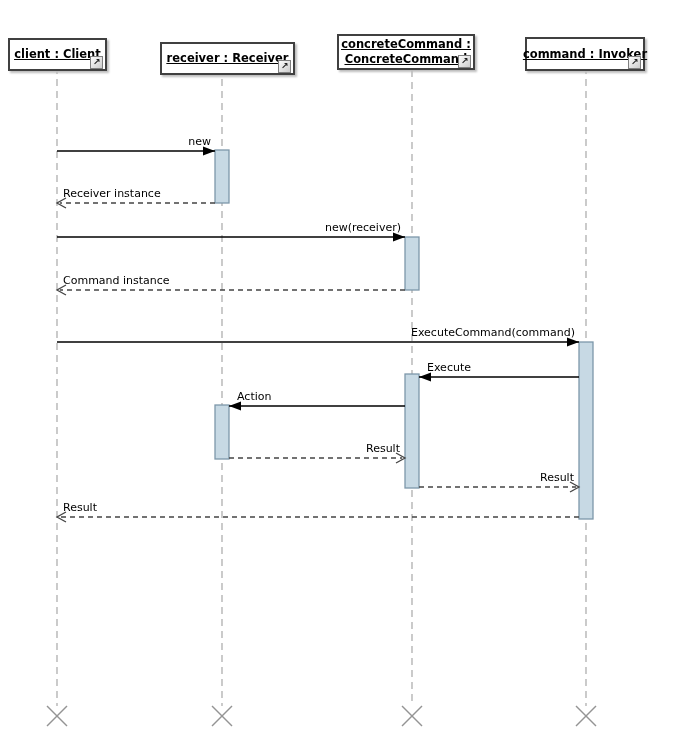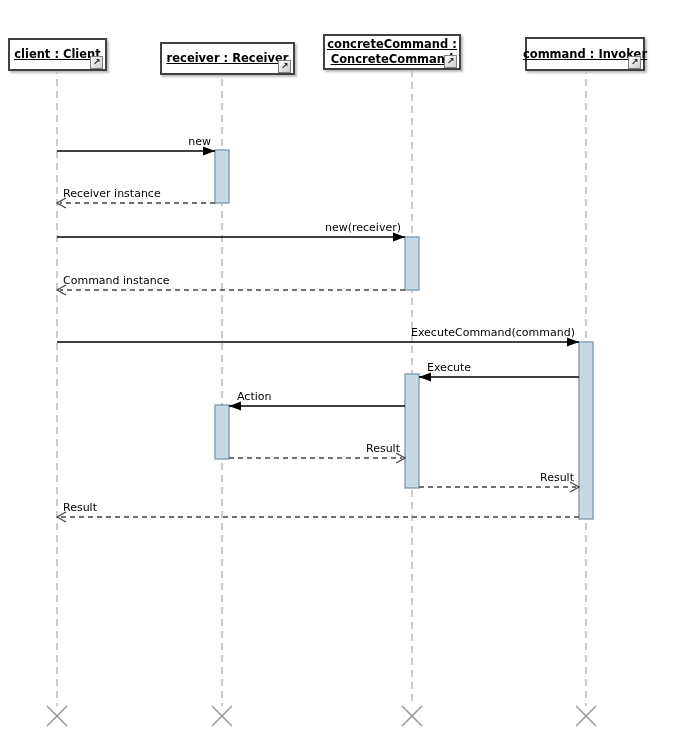--- a/index.html
+++ b/index.html
@@ -77,21 +77,21 @@
           <span>client : Client</span>
         </div>
         <span class="expand">↗</span>
       </div>
       <div class="hbox" style="left: 160px; top: 14px; width: 135px; height: 33px; justify-content: center;">
         <div class="hlabel">
           <span>receiver : Receiver</span>
         </div>
         <span class="expand">↗</span>
       </div>
-      <div class="hbox" style="left: 323px; top: 6px; width: 138px; height: 36px;">
+      <div class="hbox" style="left: 337px; top: 6px; width: 138px; height: 36px;">
         <div class="hlabel">
           <span>concreteCommand :</span>
           <span>ConcreteCommand</span>
         </div>
         <span class="expand">↗</span>
       </div>
       <div class="hbox" style="left: 525px; top: 9px; width: 120px; height: 34px;">
         <div class="hlabel">
           <span>command : Invoker</span>
         </div>

